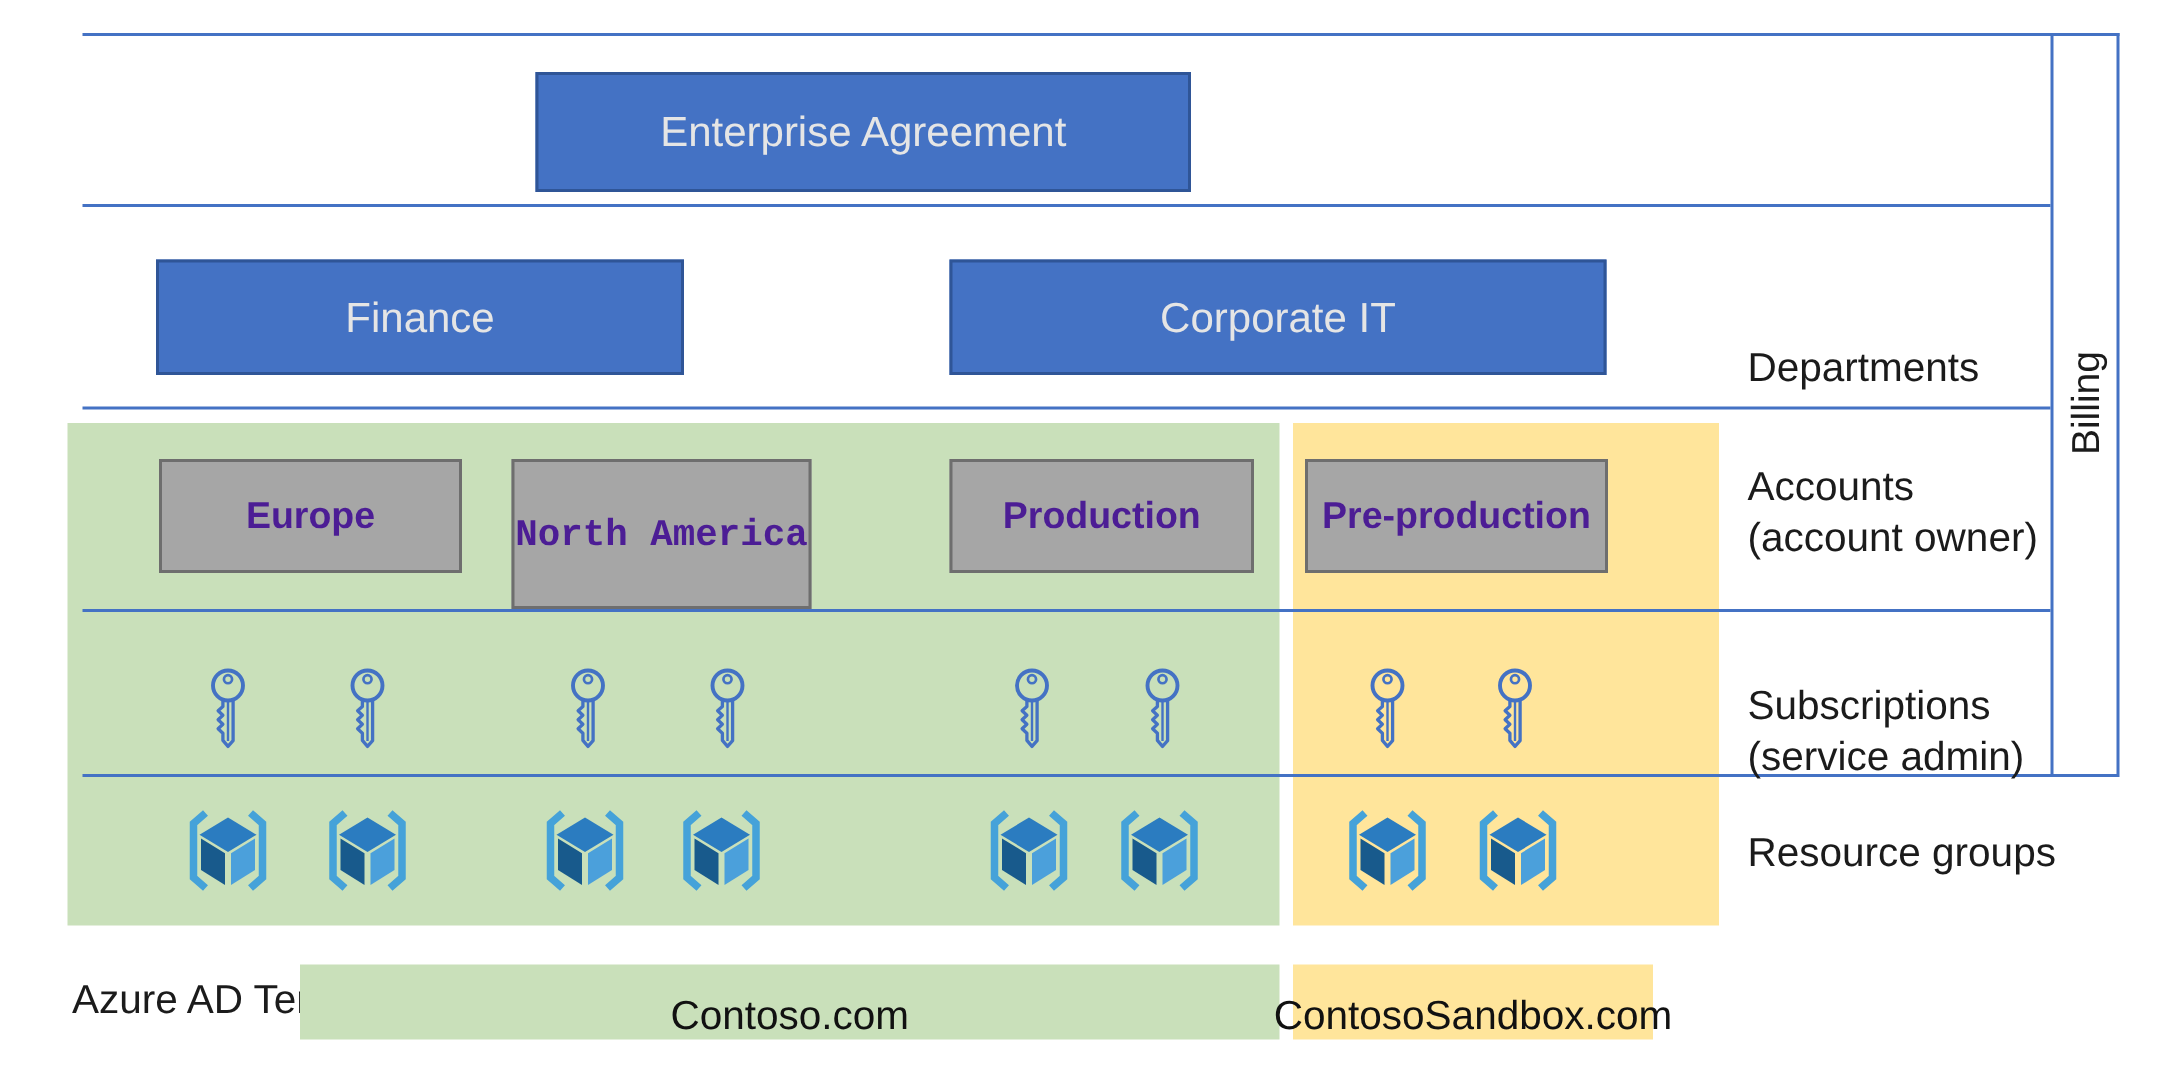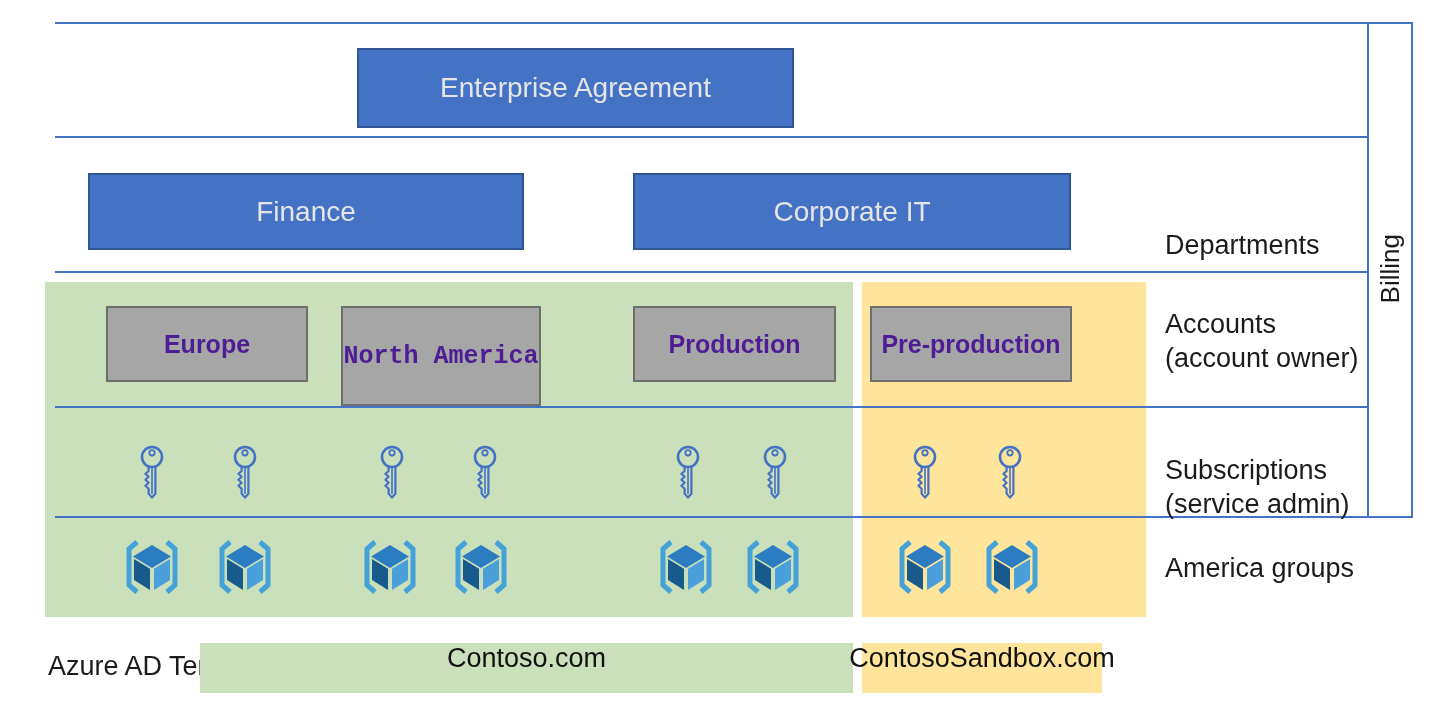--- a/index.html
+++ b/index.html
@@ -9,21 +9,21 @@
   .hline{position:absolute;height:2px;background:#4472C4;}
   .bg-col{position:absolute;top:282px;height:335px;}
   .bluebox{position:absolute;background:#4472C4;border:2px solid #2F5597;
            display:flex;align-items:center;justify-content:center;
            color:#e5e5e5;font-size:28px;box-sizing:border-box;}
   .graybox{position:absolute;background:#A6A6A6;border:2px solid #6E6E6E;
            display:flex;align-items:center;justify-content:center;
            color:#4c1d95;font-size:25px;font-weight:700;box-sizing:border-box;}
   .rowlabel{position:absolute;left:1165px;font-size:27px;line-height:34px;color:#1b1b1b;}
   .tenantbox{position:absolute;top:643px;height:50px;display:flex;
-             align-items:flex-start;justify-content:center;font-size:27px;color:#111;}
+             align-items:flex-end;justify-content:center;font-size:27px;color:#111;}
   .billing-strip{position:absolute;left:1367px;top:22px;width:46px;height:494px;
                  border-left:2px solid #4472C4;border-right:2px solid #4472C4;
                  display:flex;align-items:center;justify-content:center;box-sizing:border-box;}
   .billing-text{writing-mode:vertical-rl;transform:rotate(180deg);
                 font-size:26px;color:#1b1b1b;}
   svg.icon{position:absolute;overflow:visible;}
   #defs{position:absolute;width:0;height:0;}
 </style>
 </head>
 <body>
@@ -56,21 +56,21 @@
 <div class="hline" style="left:55px;top:516px;width:1358px;"></div>
 
 <div class="billing-strip">
   <span class="billing-text">Billing</span>
 </div>
 
 <div class="bluebox" style="left:357px;top:48px;width:437px;height:80px;">
   <span>Enterprise Agreement</span>
 </div>
 
-<div class="bluebox" style="left:88px;top:173px;width:436px;height:77px;">
+<div class="bluebox" style="left:104px;top:173px;width:352px;height:77px;">
   <span>Finance</span>
 </div>
 <div class="bluebox" style="left:633px;top:173px;width:438px;height:77px;">
   <span>Corporate IT</span>
 </div>
 
 <div class="graybox" style="left:106px;top:306px;width:202px;height:76px;">
   <span>Europe</span>
 </div>
 <div class="graybox" style="left:341px;top:306px;width:200px;height:100px;font-family:Liberation Mono, monospace;">
@@ -135,21 +135,21 @@
 
 <div class="rowlabel" style="top:188px;margin-top:40px;">Departments</div>
 <div class="rowlabel" style="top:307px;">
   <div>Accounts</div>
   <div>(account owner)</div>
 </div>
 <div class="rowlabel" style="top:453px;">
   <div>Subscriptions</div>
   <div>(service admin)</div>
 </div>
-<div class="rowlabel" style="top:551px;">America groups</div>
+<div class="rowlabel" style="top:551px;">Resource groups</div>
 
 <div class="abs" style="left:48px;top:651px;font-size:27px;">Azure AD Tenants</div>
 <div class="tenantbox" style="left:200px;width:653px;background:#C9E0BA;">
   <span>Contoso.com</span>
 </div>
 <div class="tenantbox" style="left:862px;width:240px;background:#FFE59B;">
   <span>ContosoSandbox.com</span>
 </div>
 
 </body></html>

